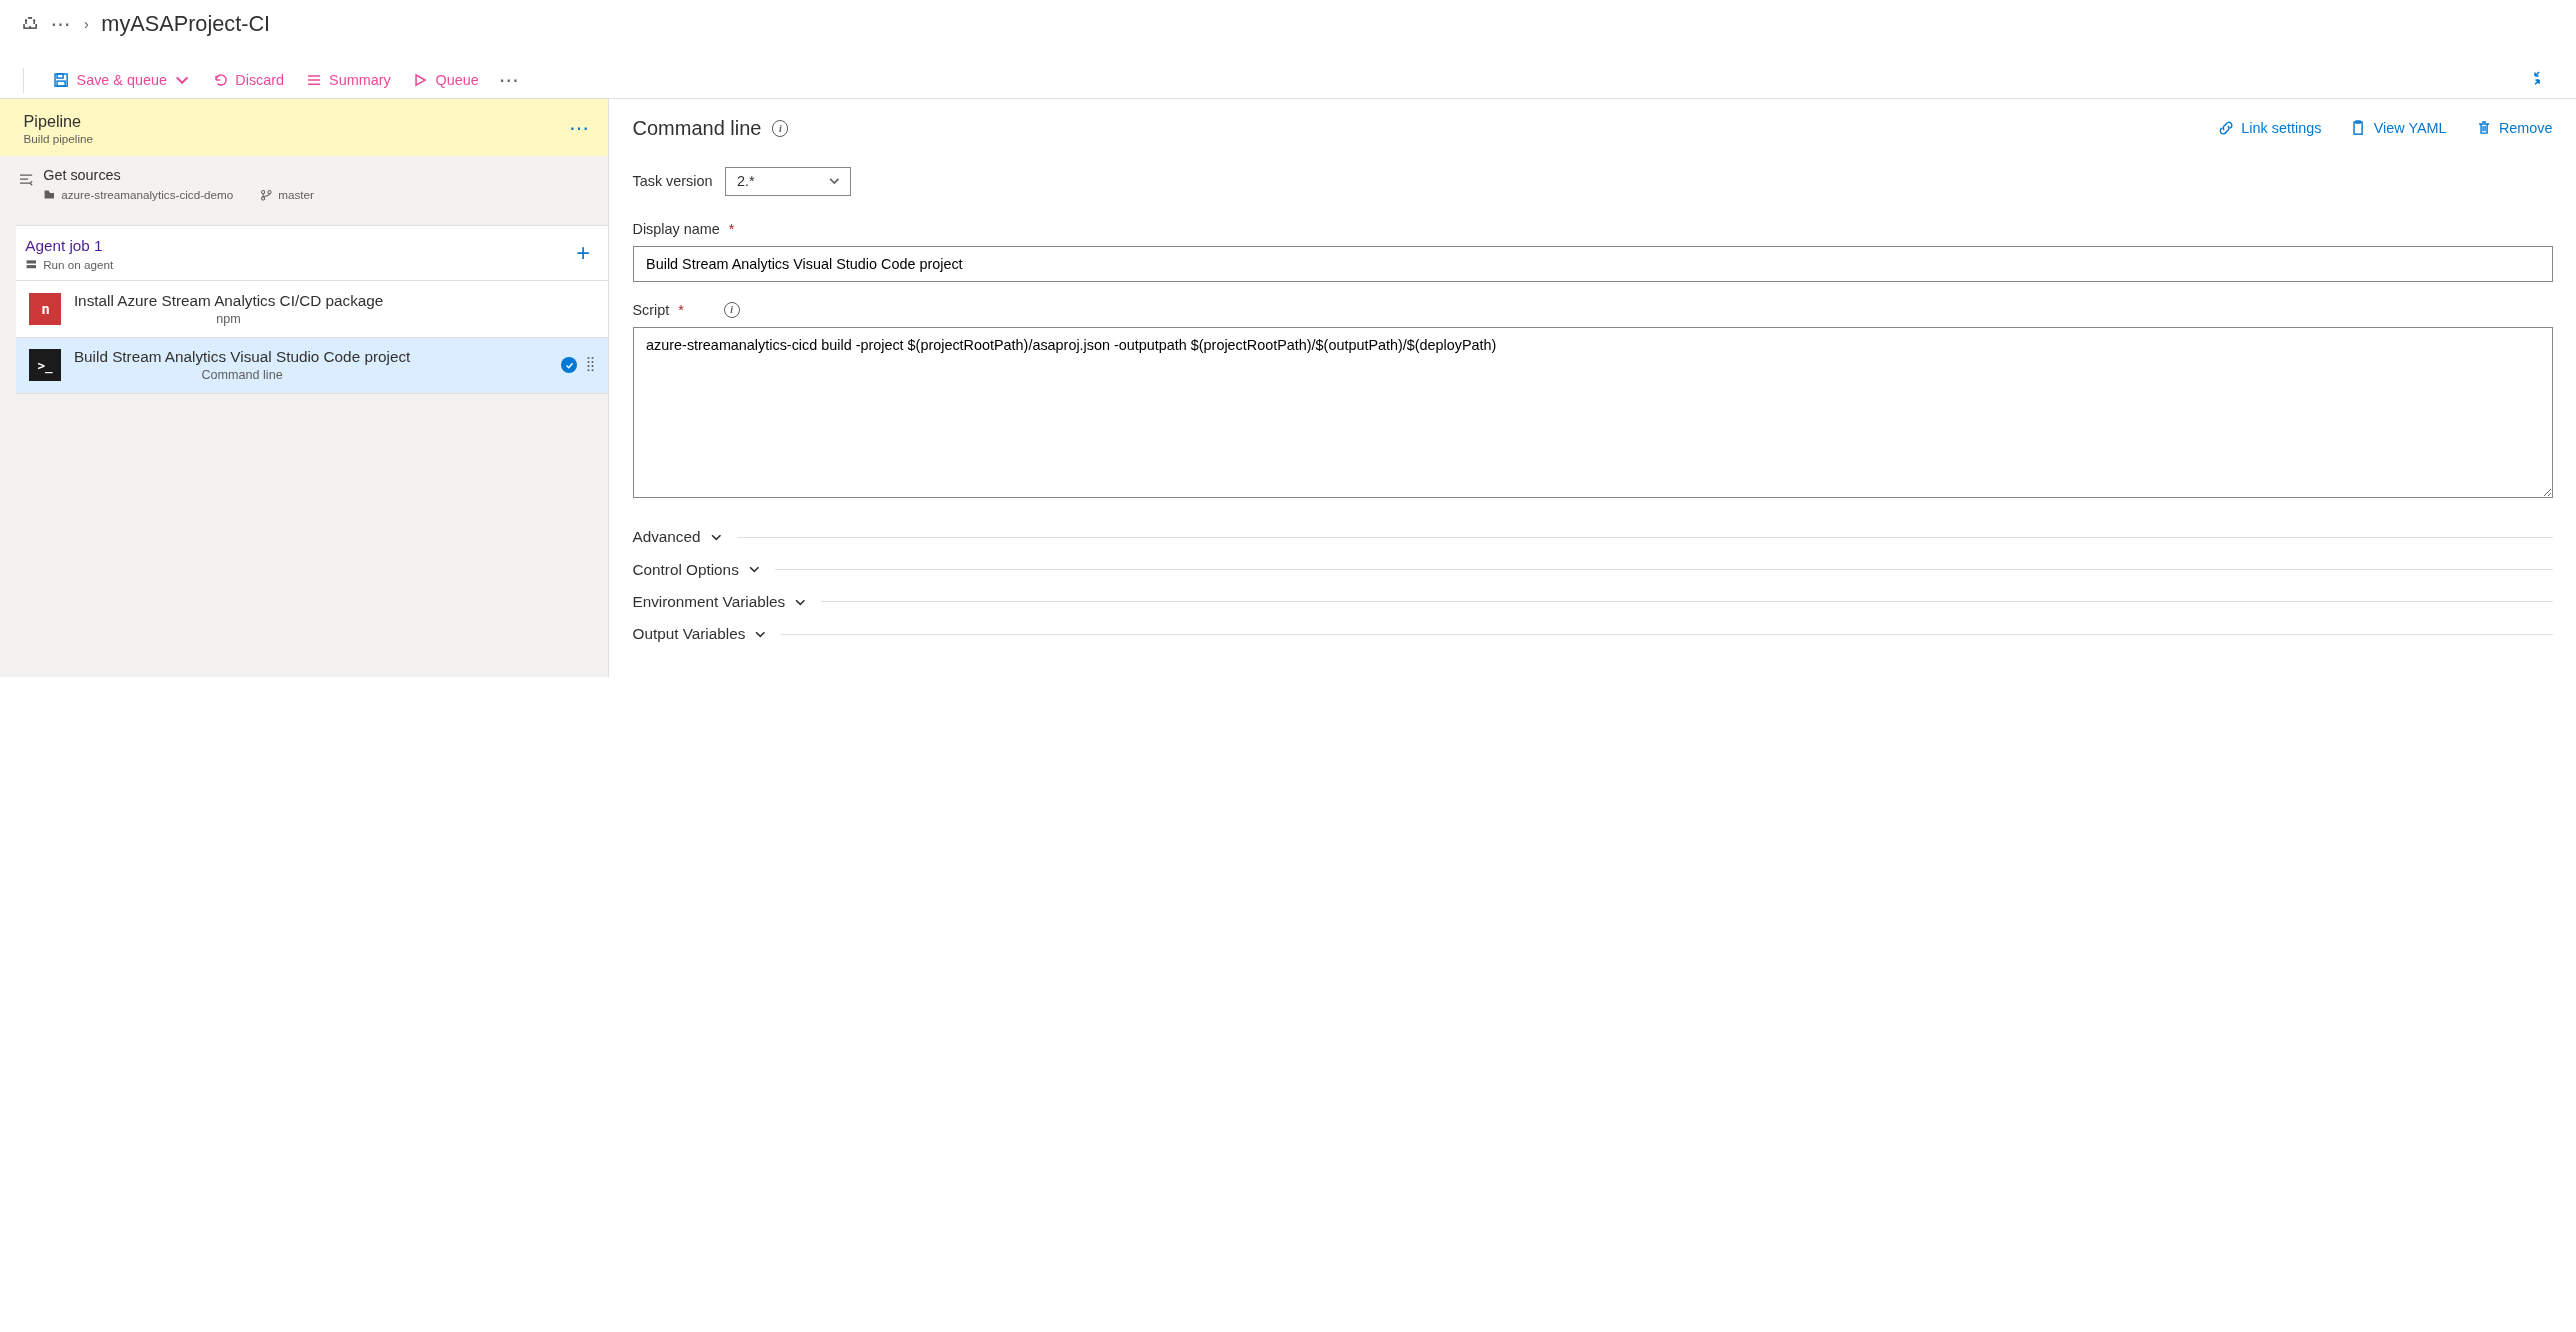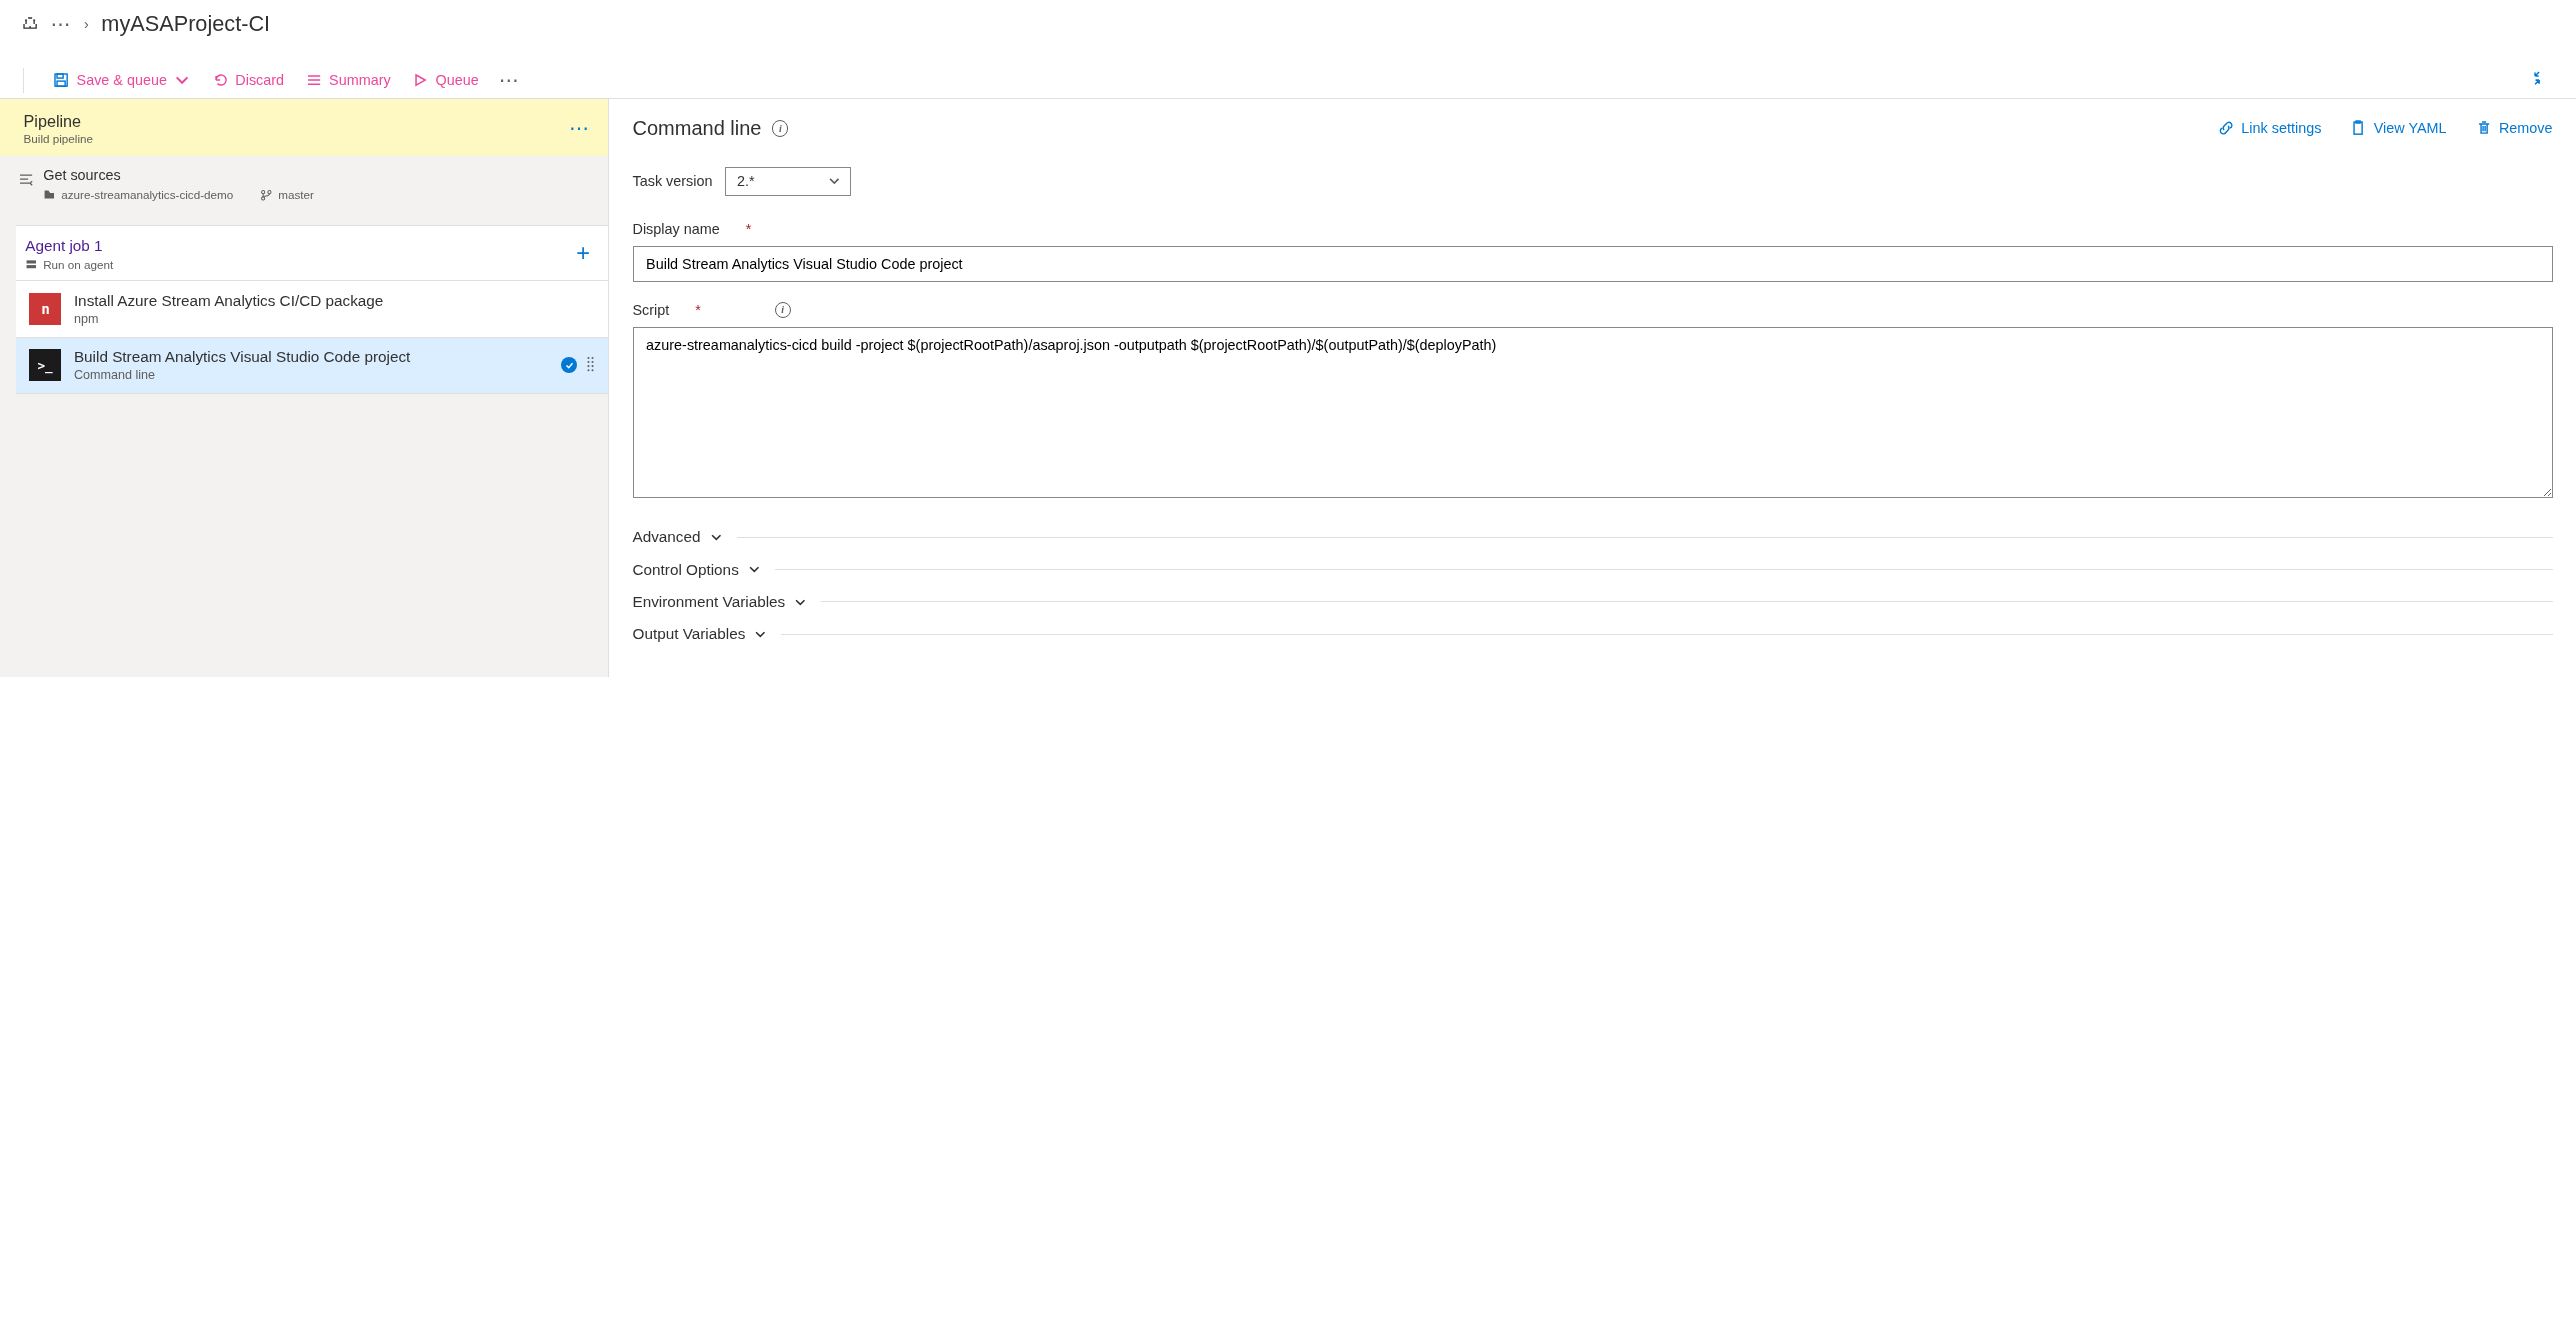--- a/index.html
+++ b/index.html
@@ -139,21 +139,21 @@
       width: 32.5px; height: 32.5px;
       display: flex; align-items: center; justify-content: center;
       font-family: monospace;
       color: #fff;
       font-weight: 600;
       flex-shrink: 0;
     }
     .task-icon.npm { background: #cb3837; font-size: 14.4px; letter-spacing: -0.9px; }
     .task-icon.cmd { background: #1b1b1b; font-size: 12.6px; font-weight:700; }
     .task-item .label { font-size: 15.3px; color: #323130; }
-    .task-item .sublabel { font-size: 12.6px; color: #605e5c; margin-top: 1.8px; }
+    .task-item .sublabel { font-size: 12.6px; color: #605e5c; margin-top: 1.8px; text-align: center; }
     .task-item-right { margin-left:auto; display:flex; align-items:center; gap:9px; }
     .check-badge {
       width: 16.2px; height: 16.2px; background: #0078d4; border-radius: 50%;
       display: flex; align-items: center; justify-content: center;
       color:#fff;
     }
     .drag-grip { color:#605e5c; cursor:grab; }
     .right-panel {
       flex: 1;
       border-left: 0.9px solid #e1dfdd;
@@ -197,21 +197,21 @@
     .select-box {
       border: 0.9px solid #8a8886;
       padding: 5.4px 36px 5.4px 10.8px;
       font-size: 14.4px;
       background: #fff;
       position: relative;
       min-width: 126px;
     }
     .select-chevron { position:absolute; right:9px; top:50%; transform:translateY(-50%); color:#605e5c; }
     .form-label {
-      display: flex; align-items: center; gap: 26px;
+      display: flex; align-items: center; gap: 9px;
       font-size: 14.4px; margin-bottom: 9px;
     }
     .required { color: #a4262c; }
     .text-input {
       width: 100%;
       border: 0.9px solid #8a8886;
       padding: 9px 12.6px;
       font-size: 14.4px;
       font-family: inherit;
       margin-bottom: 20px;

